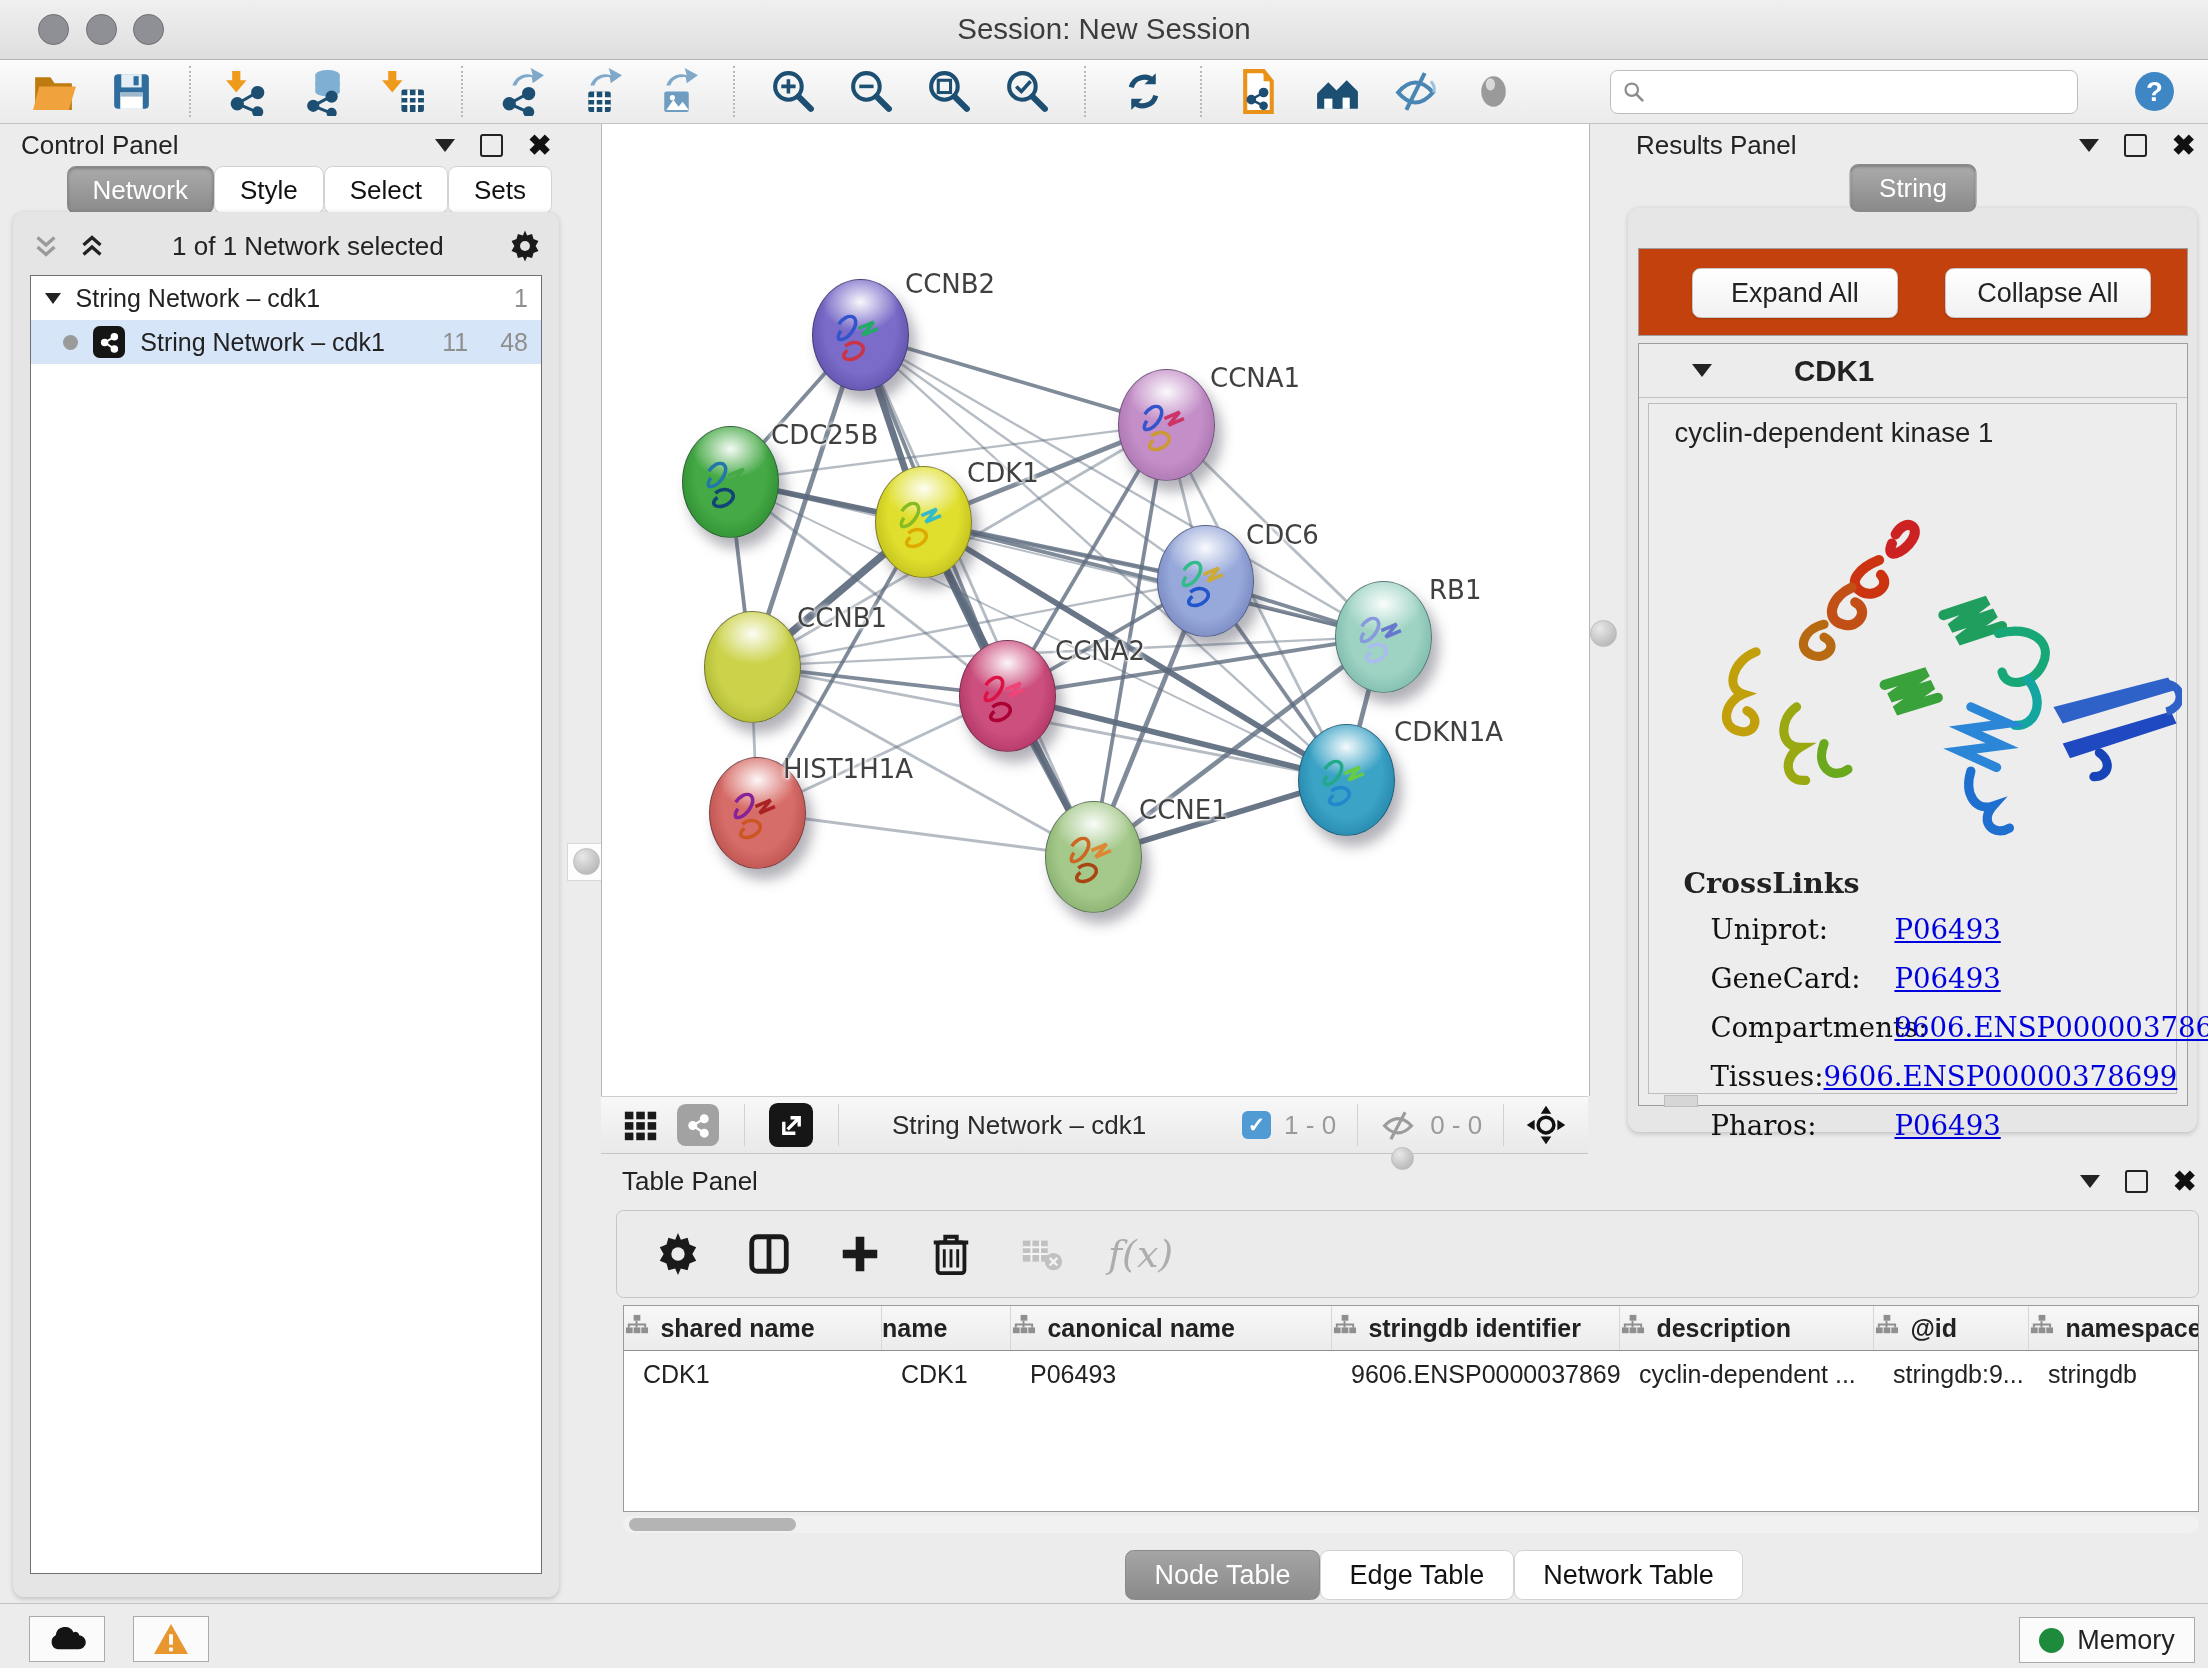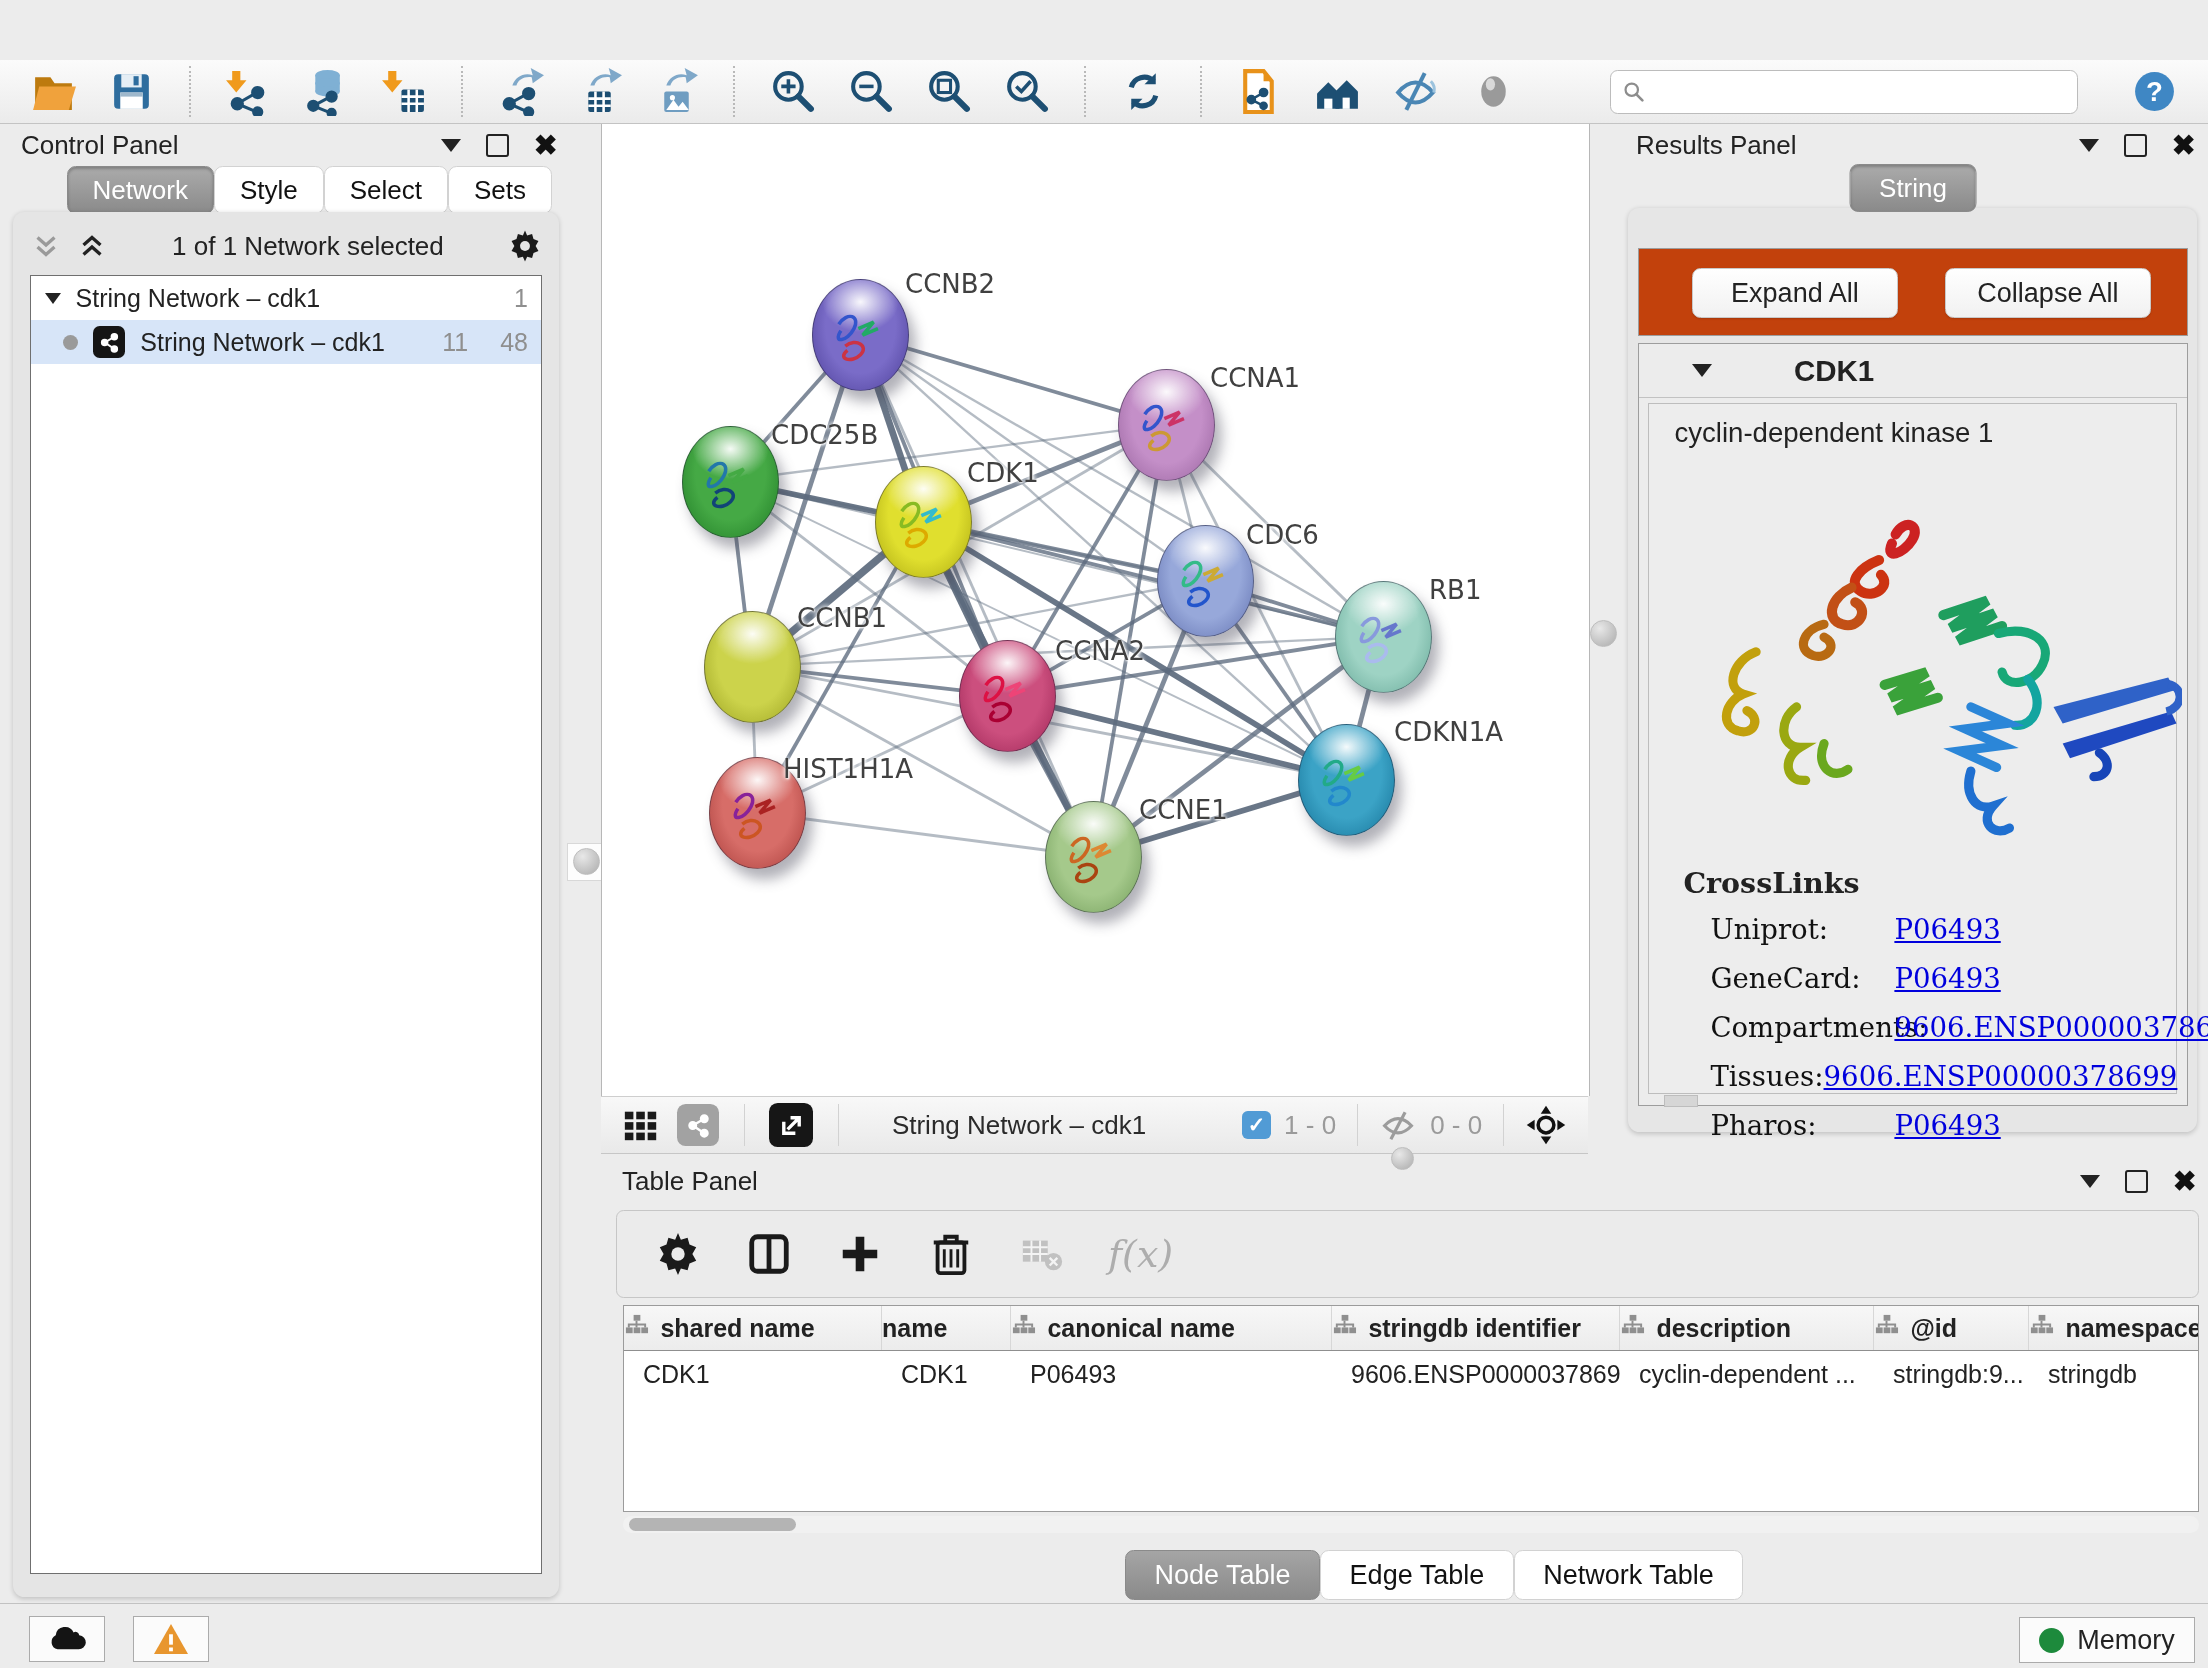--- a/index.html
+++ b/index.html
@@ -27,21 +27,21 @@
   .helpbtn{margin-left:25px;}
   
   .panel-title{font-size:26px;color:#222;}
   .ph-ctrl{display:flex;align-items:center;gap:25px;}
   .tri-down{width:0;height:0;border-left:10.5px solid transparent;border-right:10.5px solid transparent;
     border-top:13.3px solid #222;}
   .float-sq{width:19px;height:19px;border:2.9px solid #222;border-radius:2.9px;}
   .close-x{font-size:28.5px;font-weight:bold;color:#111;line-height:19px;}
   
   .cpanel{position:absolute;left:7.6px;top:124px;width:557px;height:1474px;}
-  .cp-head{position:absolute;left:13.3px;right:7px;top:5.7px;display:flex;}
+  .cp-head{position:absolute;left:13.3px;right:13px;top:5.7px;display:flex;}
   .cp-head .ph-ctrl{margin-left:auto;}
   .tabs-row{position:absolute;left:59px;top:42px;display:flex;}
   .tab{height:46px;padding:0 25px;display:flex;align-items:center;font-size:26px;border-radius:8.6px;
     background:#fff;border:1px solid #d2d2d2;color:#111;cursor:pointer;}
   .tab.sel{background:linear-gradient(#ababab,#8a8a8a);color:#fff;border:1px solid #8a8a8a;
     box-shadow:inset 0 1.9px 2.9px rgba(0,0,0,.25);}
   .cp-inner{position:absolute;left:5.7px;top:88px;width:546px;height:1385px;background:#e5e5e5;
     border-radius:11.4px;box-shadow:0 1.9px 4.8px rgba(0,0,0,.18);}
   .summary-row{position:absolute;left:17px;right:17px;top:13.3px;height:42px;display:flex;align-items:center;}
   .summary-text{flex:1;text-align:center;font-size:26px;color:#222;}
@@ -139,20 +139,26 @@
     border:1.9px solid #ababab;display:flex;align-items:center;justify-content:center;cursor:pointer;}
   .memory{position:absolute;right:13.3px;top:13.3px;height:44px;padding:0 19px;background:#fbfbfb;
     border:1.9px solid #ababab;display:flex;align-items:center;gap:13.3px;font-size:27px;cursor:pointer;}
   .memdot{width:25px;height:25px;border-radius:50%;background:#1d8a3c;}
 </style>
 </head>
 <body>
 
 <div id="app">
 
+  <div class="titlebar">
+    <div class="tl-dot" style="left:38px"></div>
+    <div class="tl-dot" style="left:86px"></div>
+    <div class="tl-dot" style="left:133px"></div>
+    <div class="win-title">Session: New Session</div>
+  </div>
 
   <div class="toolbar">
     <span class="ticon">
         <svg viewBox="0 0 48 48">
           <path d="M6 10h15l4 6h17v26H6z" fill="#bd7a0e"></path>
           <path d="M10 19h36l-7 23H4z" fill="#f0a23c"></path>
         </svg>
       </span>
     <span class="ticon">
         <svg viewBox="0 0 48 48">

